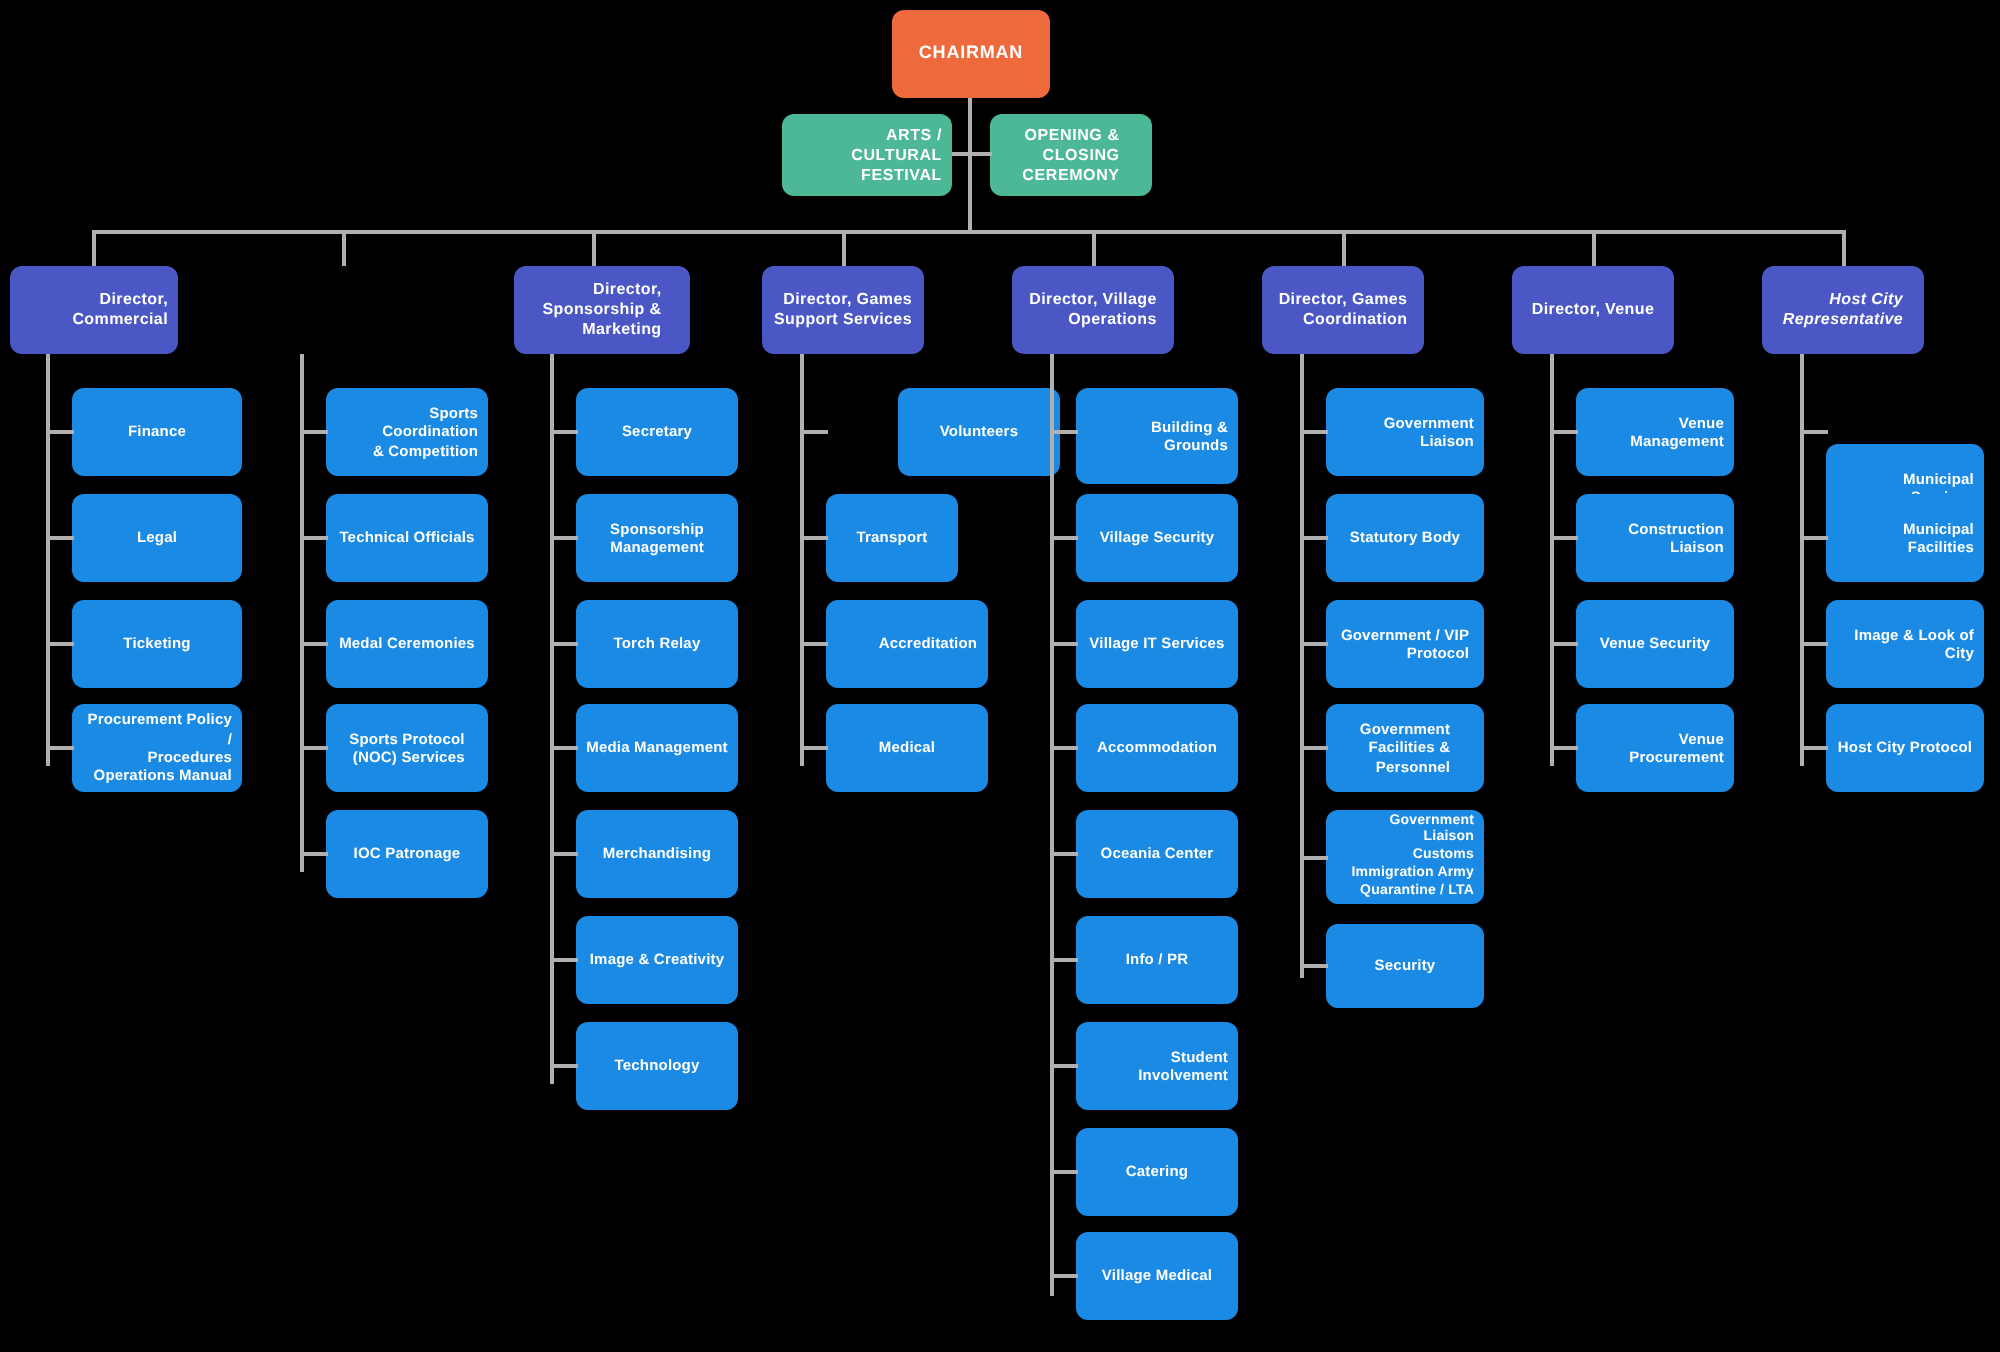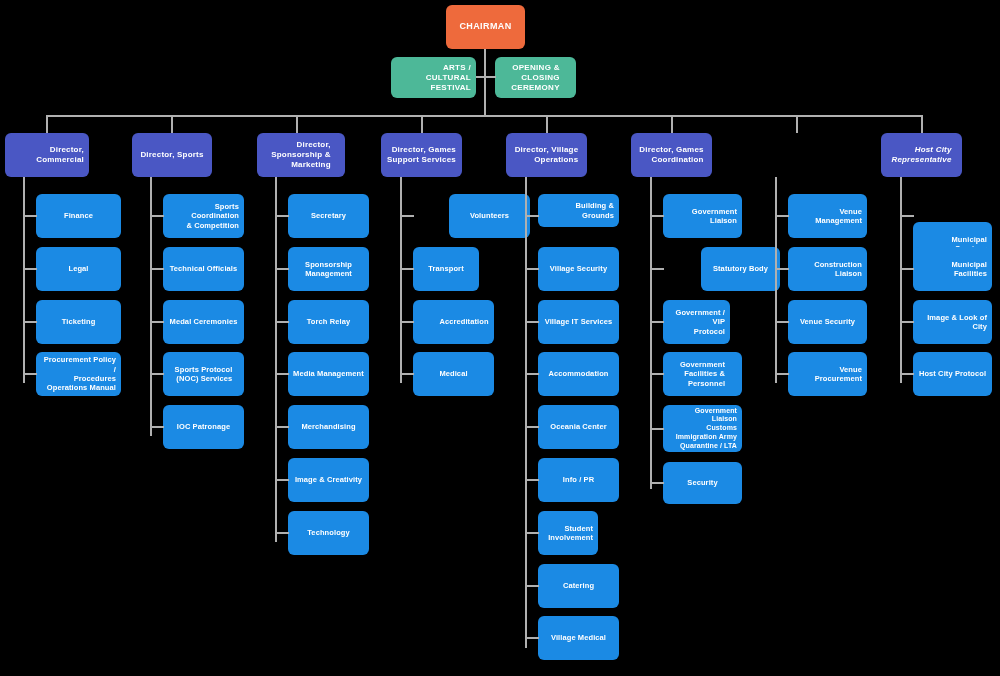--- a/index.html
+++ b/index.html
@@ -76,30 +76,30 @@
   <div class="line vline" style="left:46px;top:115px;width:2px;height:18px;"></div>
   <div class="line vline" style="left:171px;top:115px;width:2px;height:18px;"></div>
   <div class="line vline" style="left:296px;top:115px;width:2px;height:18px;"></div>
   <div class="line vline" style="left:421px;top:115px;width:2px;height:18px;"></div>
   <div class="line vline" style="left:546px;top:115px;width:2px;height:18px;"></div>
   <div class="line vline" style="left:671px;top:115px;width:2px;height:18px;"></div>
   <div class="line vline" style="left:796px;top:115px;width:2px;height:18px;"></div>
   <div class="line vline" style="left:921px;top:115px;width:2px;height:18px;"></div>
 
   <div class="node director" style="left:5px;top:133px;width:84px;height:44px;">Director, Commercial</div>
-  <div class="node director" style="left:132px;top:133px;width:80px;height:44px;">Director, Sports</div>
   <div class="node director" style="left:257px;top:133px;width:88px;height:44px;">Director,
 Sponsorship &amp;
 Marketing</div>
   <div class="node director" style="left:381px;top:133px;width:81px;height:44px;">Director, Games
 Support Services</div>
   <div class="node director" style="left:506px;top:133px;width:81px;height:44px;">Director, Village
 Operations</div>
   <div class="node director" style="left:631px;top:133px;width:81px;height:44px;">Director, Games
 Coordination</div>
+  <div class="node director" style="left:756px;top:133px;width:81px;height:44px;">Director, Venue</div>
   <div class="node director" style="left:881px;top:133px;width:81px;height:44px;font-style:italic;">Host City
 Representative</div>
 
   <div class="line vline" style="left:23px;top:177px;width:2px;height:206px;"></div>
   <div class="node leaf" style="left:36px;top:194px;width:85px;height:44px;">Finance</div>
   <div class="line hline" style="left:23px;top:215px;width:14px;height:2px;"></div>
   <div class="node leaf" style="left:36px;top:247px;width:85px;height:44px;">Legal</div>
   <div class="line hline" style="left:23px;top:268px;width:14px;height:2px;"></div>
   <div class="node leaf" style="left:36px;top:300px;width:85px;height:44px;">Ticketing</div>
   <div class="line hline" style="left:23px;top:321px;width:14px;height:2px;"></div>
@@ -143,45 +143,45 @@
   <div class="node leaf" style="left:413px;top:194px;width:81px;height:44px;margin-left:36px;">Volunteers</div>
   <div class="line hline" style="left:400px;top:215px;width:14px;height:2px;"></div>
   <div class="node leaf" style="left:413px;top:247px;width:66px;height:44px;">Transport</div>
   <div class="line hline" style="left:400px;top:268px;width:14px;height:2px;"></div>
   <div class="node leaf" style="left:413px;top:300px;width:81px;height:44px;padding-left:26px;">Accreditation</div>
   <div class="line hline" style="left:400px;top:321px;width:14px;height:2px;"></div>
   <div class="node leaf" style="left:413px;top:352px;width:81px;height:44px;">Medical</div>
   <div class="line hline" style="left:400px;top:373px;width:14px;height:2px;"></div>
 
   <div class="line vline" style="left:525px;top:177px;width:2px;height:471px;"></div>
-  <div class="node leaf" style="left:538px;top:194px;width:81px;height:33px;">Building &amp; Grounds</div>
+  <div class="node leaf" style="left:538px;top:194px;width:81px;height:48px;">Building &amp; Grounds</div>
   <div class="line hline" style="left:525px;top:215px;width:14px;height:2px;"></div>
   <div class="node leaf" style="left:538px;top:247px;width:81px;height:44px;">Village Security</div>
   <div class="line hline" style="left:525px;top:268px;width:14px;height:2px;"></div>
   <div class="node leaf" style="left:538px;top:300px;width:81px;height:44px;">Village IT Services</div>
   <div class="line hline" style="left:525px;top:321px;width:14px;height:2px;"></div>
   <div class="node leaf" style="left:538px;top:352px;width:81px;height:44px;">Accommodation</div>
   <div class="line hline" style="left:525px;top:373px;width:14px;height:2px;"></div>
   <div class="node leaf" style="left:538px;top:405px;width:81px;height:44px;">Oceania Center</div>
   <div class="line hline" style="left:525px;top:426px;width:14px;height:2px;"></div>
   <div class="node leaf" style="left:538px;top:458px;width:81px;height:44px;">Info / PR</div>
   <div class="line hline" style="left:525px;top:479px;width:14px;height:2px;"></div>
-  <div class="node leaf" style="left:538px;top:511px;width:60px;height:44px;">Student Involvement</div>
+  <div class="node leaf" style="left:538px;top:511px;width:81px;height:44px;">Student Involvement</div>
   <div class="line hline" style="left:525px;top:532px;width:14px;height:2px;"></div>
   <div class="node leaf" style="left:538px;top:564px;width:81px;height:44px;">Catering</div>
   <div class="line hline" style="left:525px;top:585px;width:14px;height:2px;"></div>
   <div class="node leaf" style="left:538px;top:616px;width:81px;height:44px;">Village Medical</div>
   <div class="line hline" style="left:525px;top:637px;width:14px;height:2px;"></div>
 
   <div class="line vline" style="left:650px;top:177px;width:2px;height:312px;"></div>
   <div class="node leaf" style="left:663px;top:194px;width:79px;height:44px;">Government Liaison</div>
   <div class="line hline" style="left:650px;top:215px;width:14px;height:2px;"></div>
-  <div class="node leaf" style="left:663px;top:247px;width:79px;height:44px;margin-left:38px;">Statutory Body</div>
+  <div class="node leaf" style="left:663px;top:247px;width:79px;height:44px;">Statutory Body</div>
   <div class="line hline" style="left:650px;top:268px;width:14px;height:2px;"></div>
-  <div class="node leaf" style="left:663px;top:300px;width:67px;height:44px;">Government / VIP
+  <div class="node leaf" style="left:663px;top:300px;width:79px;height:44px;">Government / VIP
 Protocol</div>
   <div class="line hline" style="left:650px;top:321px;width:14px;height:2px;"></div>
   <div class="node leaf" style="left:663px;top:352px;width:79px;height:44px;">Government
 Facilities &amp;
 Personnel</div>
   <div class="line hline" style="left:650px;top:373px;width:14px;height:2px;"></div>
   <div class="node leaf" style="left:663px;top:405px;width:79px;height:47px;font-size:7px;">Government Liaison
 Customs
 Immigration Army
 Quarantine / LTA</div>

